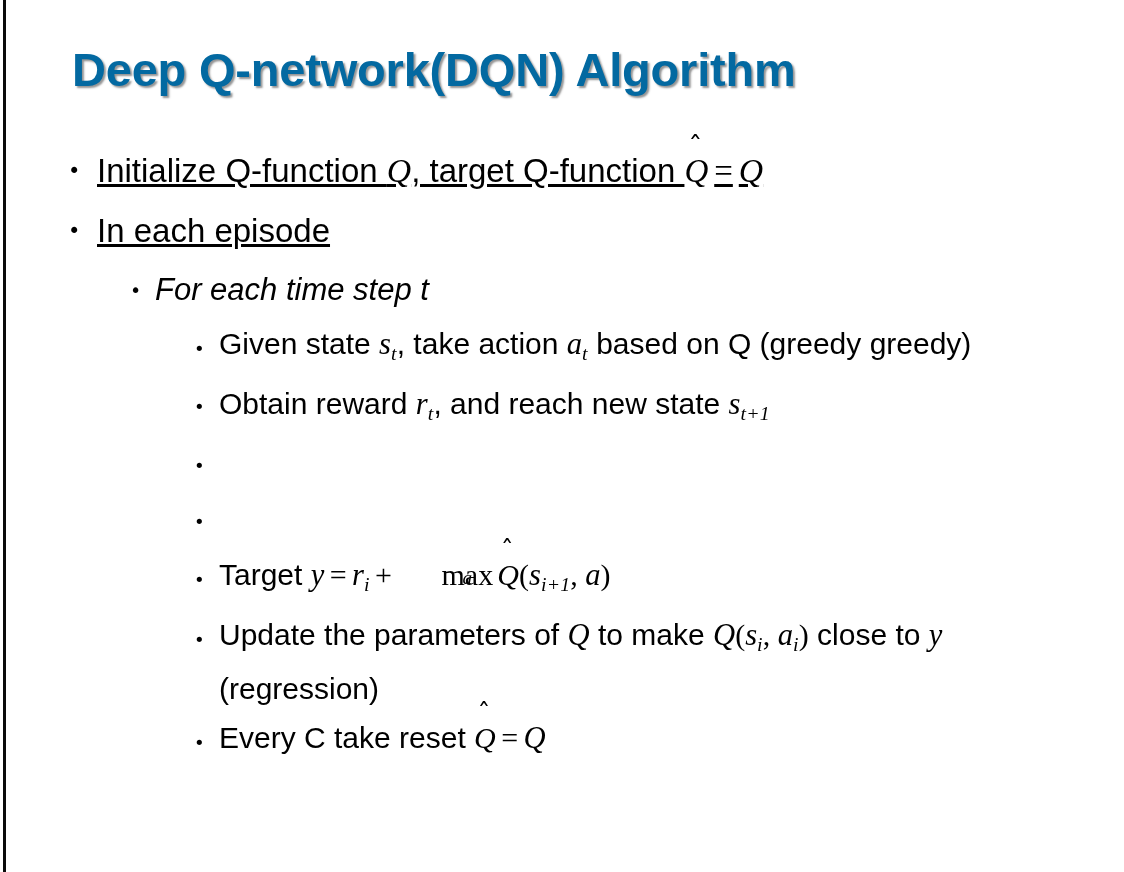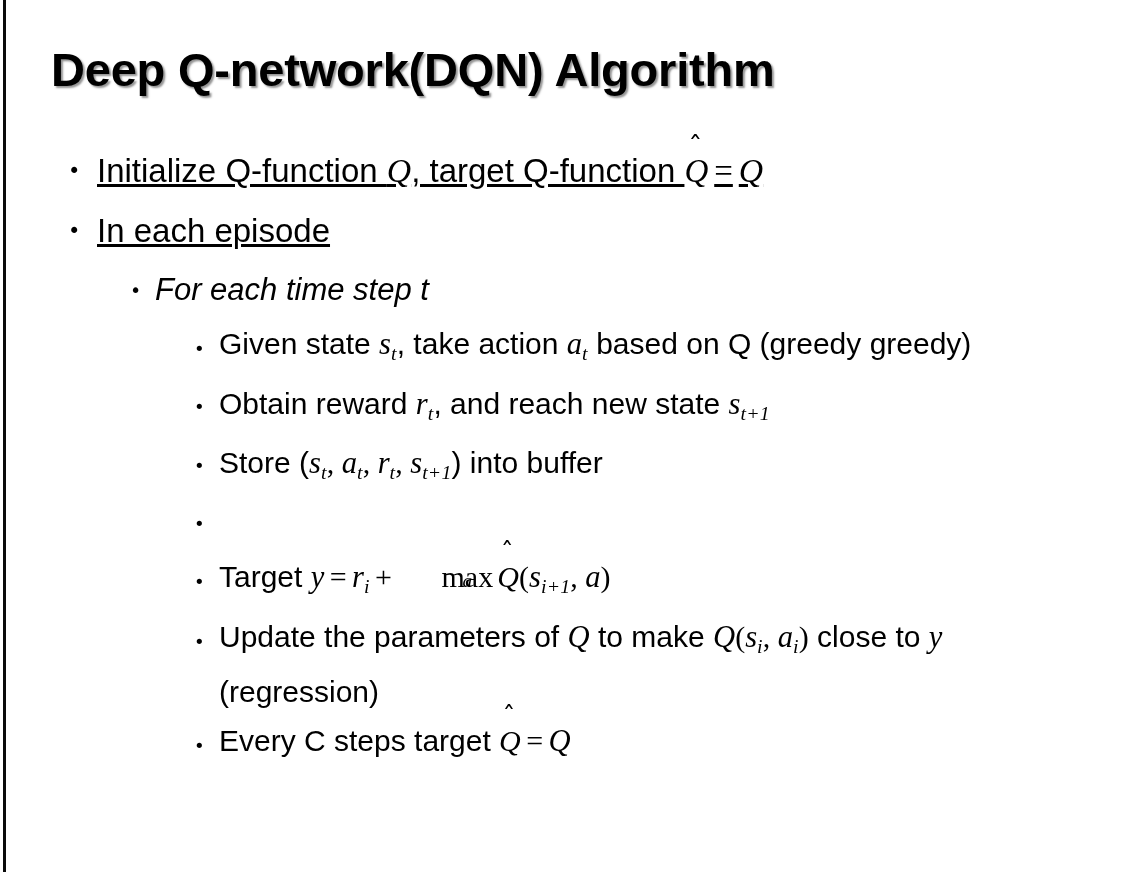--- a/index.html
+++ b/index.html
@@ -28,29 +28,29 @@
     left: 3px;
     top: 0;
     width: 3px;
     height: 872px;
     background: #0a0a0a;
   }
 
   
   #title {
     position: absolute;
-    left: 51px;
+    left: 72px;
     top: 44px;
     font-family: "Liberation Sans", sans-serif;
     font-size: 47px;
     font-weight: 600;
     letter-spacing: -0.2px;
     line-height: 1.12;
     white-space: nowrap;
-    color: #000000;
+    color: #0369a1;
     text-shadow: 2px 2px 2px rgba(90,90,90,0.65);
   }
 
   
   #body-list {
     position: absolute;
     left: 0;
     top: 148px;
     width: 1124px;
   }
@@ -217,36 +217,35 @@
       <span class="bullet-text"><span>Given state </span><span class="mi">s</span><span class="msub">t</span><span>, take action </span><span class="mi">a</span><span class="msub">t</span><span> based on Q (greedy greedy)</span></span>
     </div>
 
     <div class="bullet-row lv3">
       <span class="bullet-dot">•</span>
       <span class="bullet-text"><span>Obtain reward </span><span class="mi">r</span><span class="msub">t</span><span>, and reach new state </span><span class="mi">s</span><span class="msub">t+1</span></span>
     </div>
 
     <div class="bullet-row lv3">
       <span class="bullet-dot">•</span>
-      <span class="bullet-text"><span>Store (</span><span class="mi">s</span><span class="msub">t</span><span class="mn">, </span><span class="mi">a</span><span class="msub">t</span><span class="mn">, </span><span class="mi">r</span><span class="msub">t</span><span class="mn">, </span><span class="mi">s</span><span class="msub">t+1</span><span>) into buffer</span></span>
     </div>
 
     <div class="bullet-row lv3">
       <span class="bullet-dot">•</span>
     </div>
 
     <div class="bullet-row lv3 tall">
       <span class="bullet-dot">•</span>
       <span class="bullet-text"><span>Target </span><span class="mi">y</span><span class="mop">=</span><span class="mi">r</span><span class="msub">i</span><span class="mop">+</span><span class="underop"><span>max</span><span class="under">a</span></span><span class="hat"><span class="hatmark">ˆ</span><span>Q</span></span><span class="paren">(</span><span class="mi">s</span><span class="msub">i+1</span><span class="mn">, </span><span class="mi">a</span><span class="paren">)</span></span>
     </div>
 
     <div class="bullet-row lv3 tall">
       <span class="bullet-dot">•</span>
       <span class="bullet-text"><span>Update the parameters of </span><span class="mi">Q</span><span> to make </span><span class="mi">Q</span><span class="paren">(</span><span class="mi">s</span><span class="msub">i</span><span class="mn">, </span><span class="mi">a</span><span class="msub">i</span><span class="paren">)</span><span> close to </span><span class="mi">y</span><span> (regression)</span></span>
     </div>
 
     <div class="bullet-row lv3 tall">
       <span class="bullet-dot">•</span>
-      <span class="bullet-text"><span>Every C steps target </span><span class="hat"><span class="hatmark">ˆ</span><span>Q</span></span><span class="mop">=</span><span class="mi">Q</span></span>
+      <span class="bullet-text"><span>Every C take reset </span><span class="hat"><span class="hatmark">ˆ</span><span>Q</span></span><span class="mop">=</span><span class="mi">Q</span></span>
     </div>
 
   </div>
 </div>
 
 </body></html>

